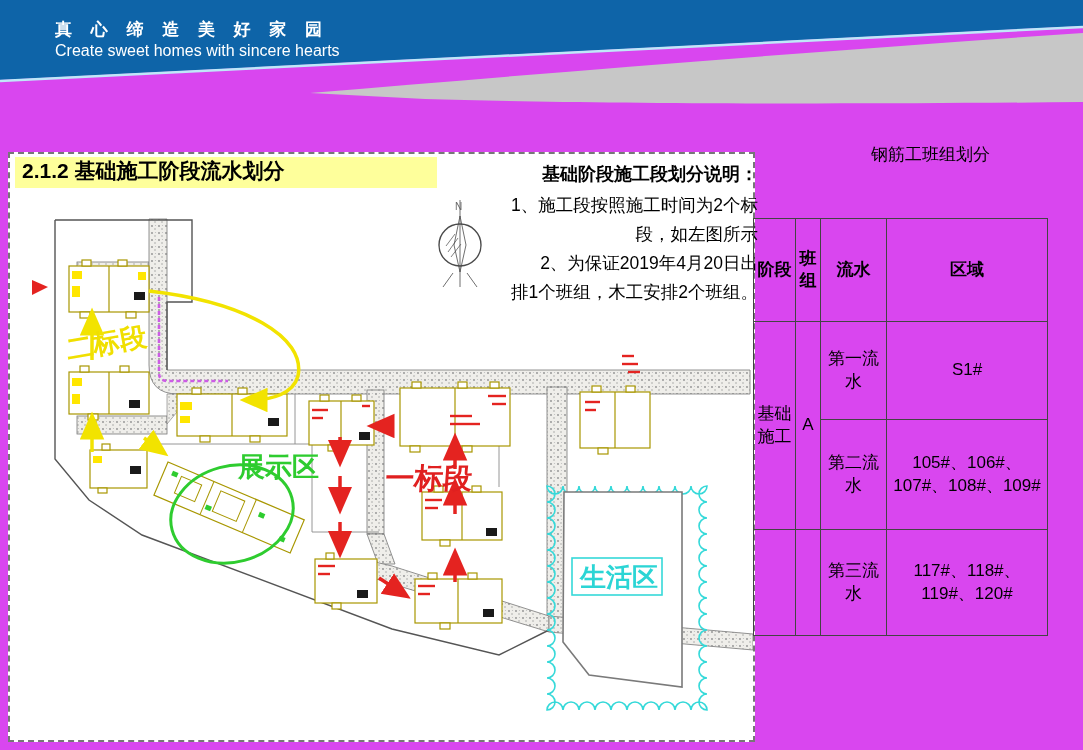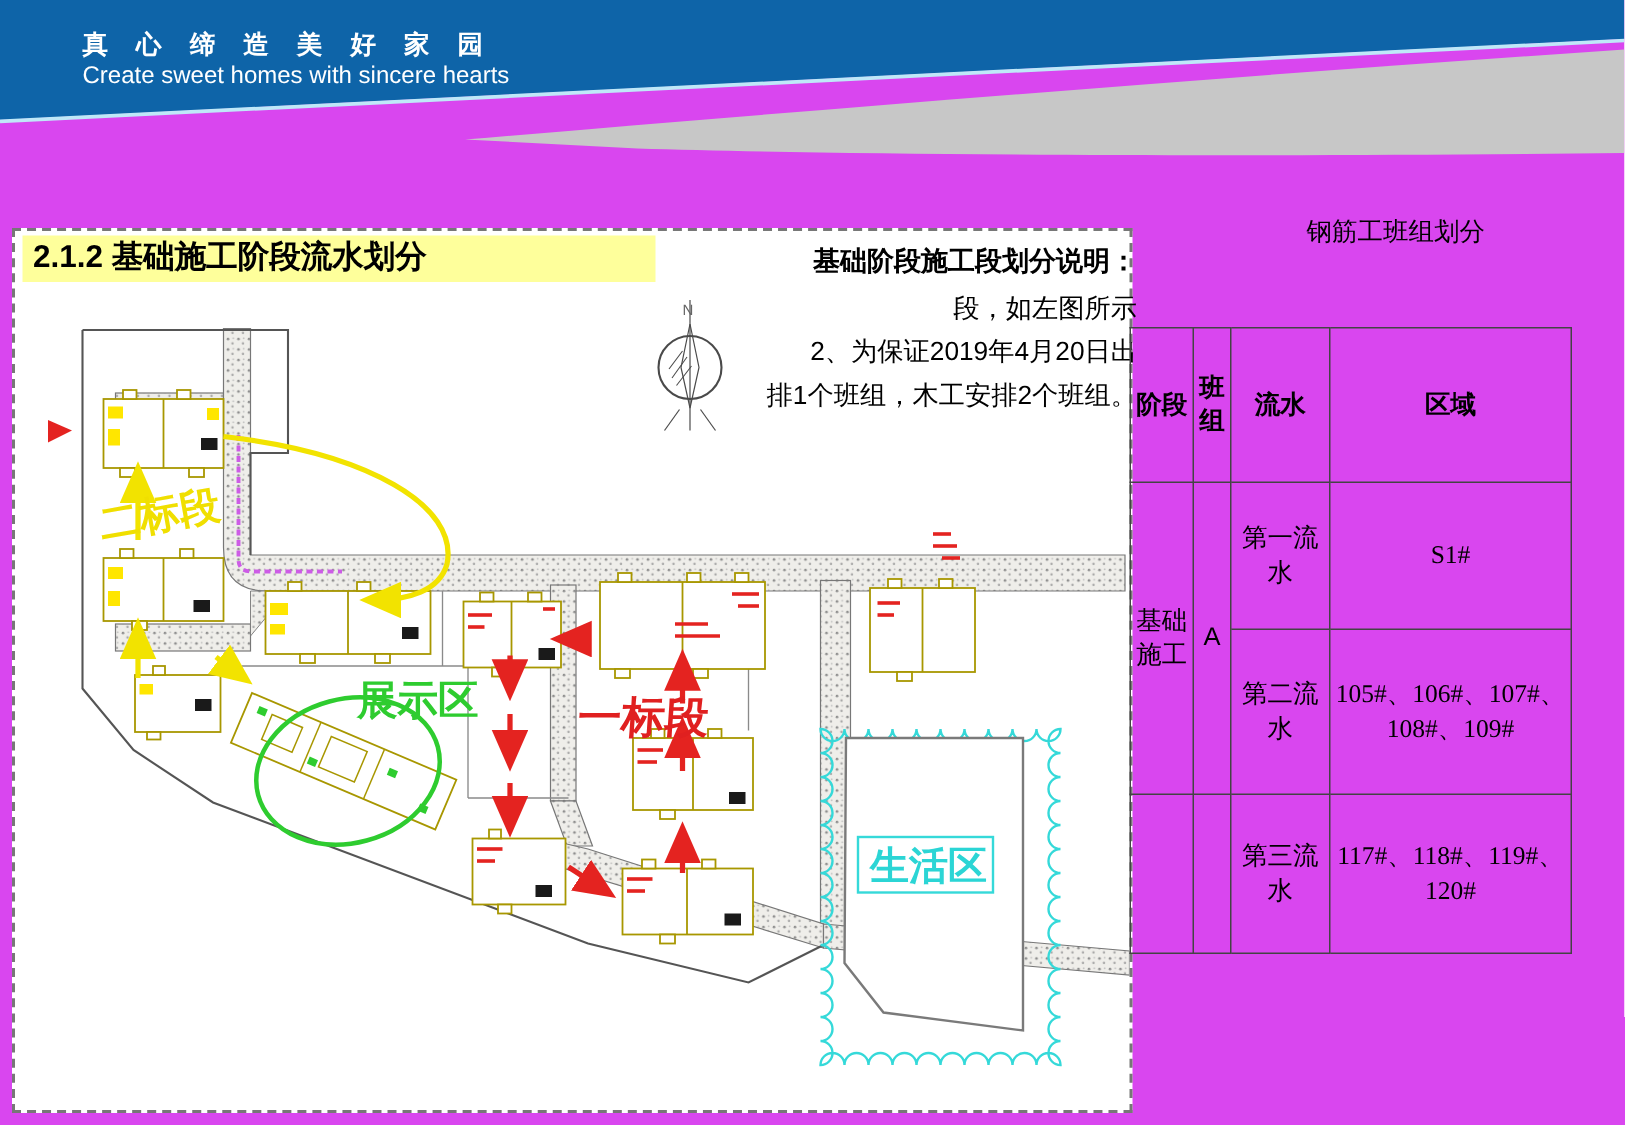--- a/index.html
+++ b/index.html
@@ -30,21 +30,21 @@
   .notes{position:absolute;left:470px;top:8px;width:278px;text-align:right;}
   .notes .hd{font-size:18px;font-weight:700;color:#000;margin-bottom:5px;white-space:nowrap;}
   .notes .ln{font-size:17.5px;color:#000;line-height:29px;white-space:nowrap;}
 
   
   .tbl-title{position:absolute;left:843px;top:143px;font-size:17px;color:#000;margin-left:28px;}
   table.sched{position:absolute;left:753px;top:218px;border-collapse:collapse;table-layout:fixed;}
   table.sched th,table.sched td{border:1.6px solid #444;text-align:center;vertical-align:middle;
     font-size:17px;color:#000;padding:0;line-height:1.3;}
   table.sched th{font-weight:700;}
-  td.area{padding:0 18px;font-family:Liberation Serif, serif;}
+  td.area{padding:0 18px;}
   .c1{width:41px;} .c2{width:24px;} .c3{width:65px;} .c4{width:160px;}
 </style>
 </head>
 <body>
 
 <div class="stage">
 
   <div class="banner">
     <svg width="1083" height="106" viewBox="0 0 1083 106">
       <polygon points="0,0 1083,0 1083,26 0,80" fill="#0e64a8"></polygon>
@@ -281,20 +281,21 @@
         <text x="445" y="56" font-size="10" fill="#666" stroke="none">N</text>
       </g>
     </svg>
 
     <div class="section-bar">
       <span>2.1.2 基础施工阶段流水划分</span>
     </div>
 
     <div class="notes">
       <div class="hd">基础阶段施工段划分说明：</div>
+      <div class="ln">1、施工段按照施工时间为2个标</div>
       <div class="ln">段，如左图所示</div>
       <div class="ln">2、为保证2019年4月20日出</div>
       <div class="ln">排1个班组，木工安排2个班组。</div>
     </div>
   </div>
 
   <div class="tbl-title">钢筋工班组划分</div>
 
   <table class="sched">
     <tbody>

